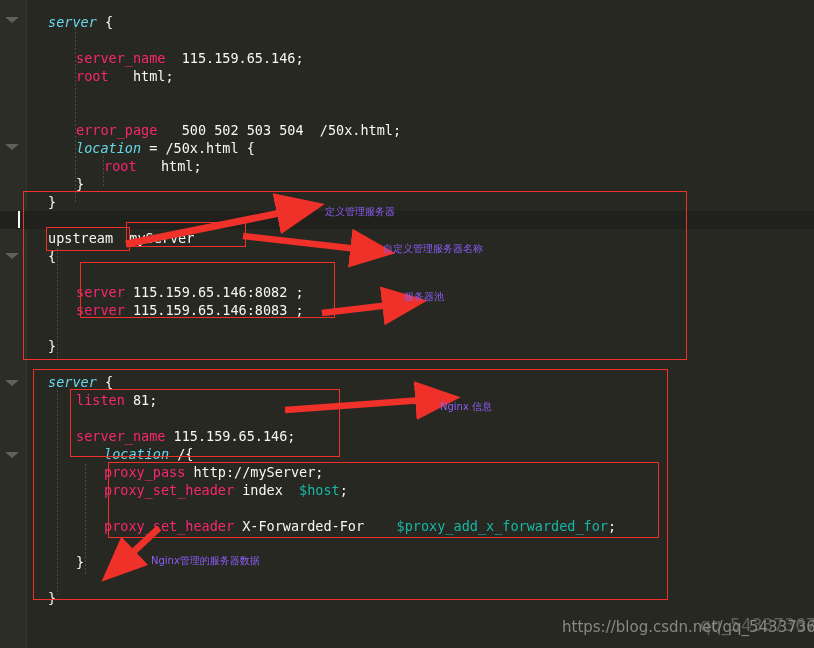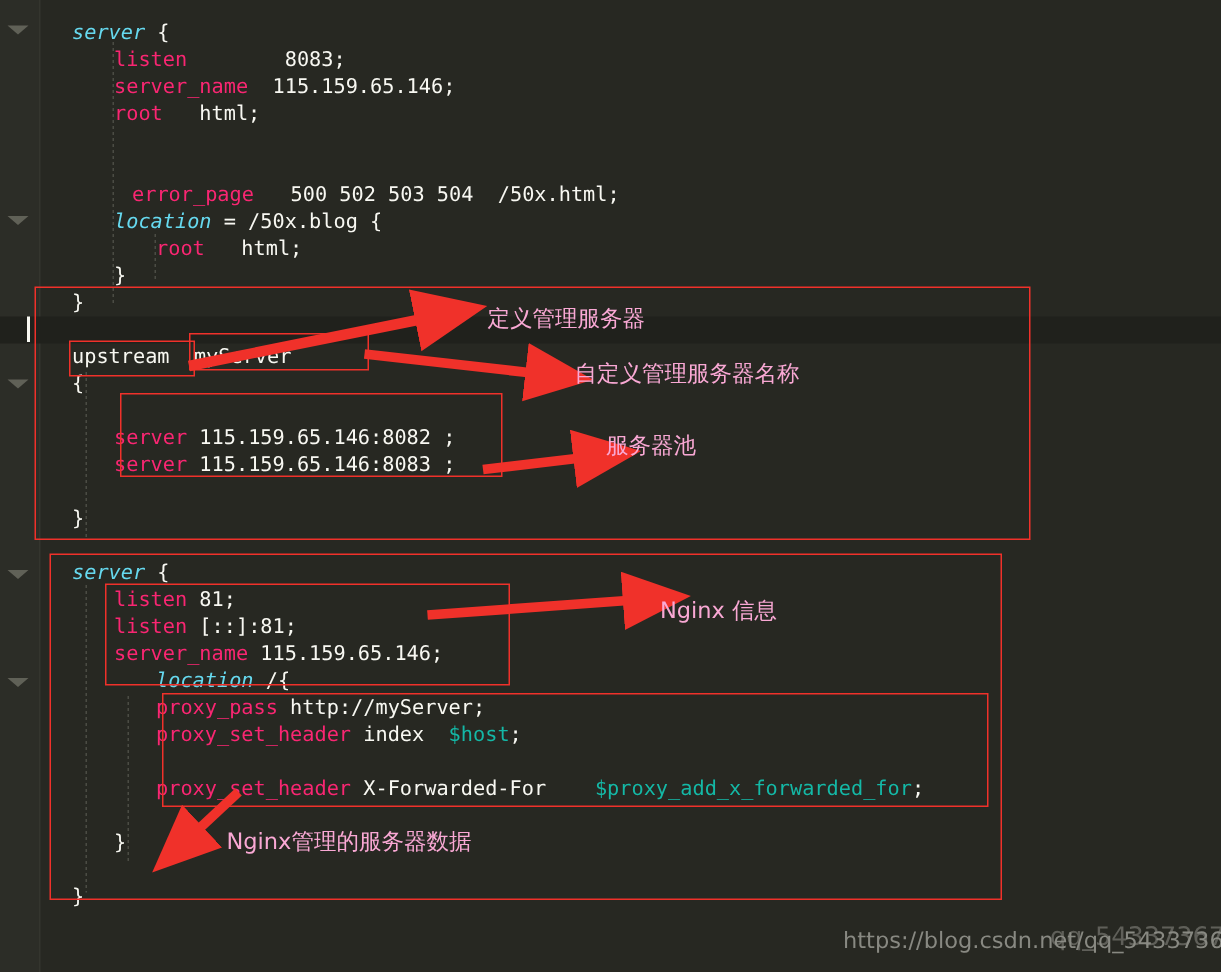--- a/index.html
+++ b/index.html
@@ -87,23 +87,23 @@
     pointer-events: none;
   }
   .rbox {
     position: absolute;
     border: 1.6px solid #f0312a;
     box-sizing: border-box;
     background: transparent;
   }
   .anno-text {
     position: absolute;
-    color: #f9a8d4;
+    color: #8b5cf6;
     font-family: "DejaVu Sans", "Liberation Sans", sans-serif;
-    font-size: 15px;
+    font-size: 10px;
     line-height: 18px;
     white-space: nowrap;
     font-weight: 400;
   }
   .watermark {
     position: absolute;
     color: #9a9a93;
     font-family: "DejaVu Sans", "Liberation Sans", sans-serif;
     font-size: 15px;
     white-space: nowrap;
@@ -136,40 +136,38 @@
   <div class="caret" style="left:18px; top:211px"></div>
 
   <div class="indent-guide" style="left:75px; top:28px;  height:175px"></div>
   <div class="indent-guide" style="left:103px; top:156px; height:30px"></div>
   <div class="indent-guide" style="left:57px;  top:248px; height:110px"></div>
   <div class="indent-guide" style="left:57px;  top:390px; height:205px"></div>
   <div class="indent-guide" style="left:85px;  top:464px; height:110px"></div>
 
   <div class="code" id="code-layer">
       <div class="line" style="top: 13px; left: 48px;"><span class="kw">server </span><span class="plain">{</span></div>
-      <div class="line" style="top: 31px; left: 76px;"><span class="dir">listen</span><span class="plain">        8083;</span></div>
       <div class="line" style="top: 49px; left: 76px;"><span class="dir">server_name</span><span class="plain">  115.159.65.146;</span></div>
       <div class="line" style="top: 67px; left: 76px;"><span class="dir">root</span><span class="plain">   html;</span></div>
       <div class="line" style="top: 103px; left: 48px;"></div>
-      <div class="line" style="top: 121px; left: 88px;"><span class="dir">error_page</span><span class="plain">   500 502 503 504  /50x.html;</span></div>
-      <div class="line" style="top: 139px; left: 76px;"><span class="kw">location</span><span class="plain"> = /50x.blog {</span></div>
+      <div class="line" style="top: 121px; left: 76px;"><span class="dir">error_page</span><span class="plain">   500 502 503 504  /50x.html;</span></div>
+      <div class="line" style="top: 139px; left: 76px;"><span class="kw">location</span><span class="plain"> = /50x.html {</span></div>
       <div class="line" style="top: 157px; left: 104px;"><span class="dir">root</span><span class="plain">   html;</span></div>
       <div class="line" style="top: 175px; left: 76px;"><span class="plain">}</span></div>
       <div class="line" style="top: 193px; left: 48px;"><span class="plain">}</span></div>
       <div class="line" style="top: 211px; left: 48px;"></div>
       <div class="line" style="top: 229px; left: 48px;"><span class="plain">upstream  myServer</span></div>
       <div class="line" style="top: 247px; left: 48px;"><span class="plain">{</span></div>
       <div class="line" style="top: 283px; left: 76px;"><span class="dir">server</span><span class="plain"> 115.159.65.146:8082 ;</span></div>
       <div class="line" style="top: 301px; left: 76px;"><span class="dir">server</span><span class="plain"> 115.159.65.146:8083 ;</span></div>
       <div class="line" style="top: 319px; left: 48px;"></div>
       <div class="line" style="top: 337px; left: 48px;"><span class="plain">}</span></div>
       <div class="line" style="top: 355px; left: 48px;"></div>
       <div class="line" style="top: 373px; left: 48px;"><span class="kw">server</span><span class="plain"> {</span></div>
       <div class="line" style="top: 391px; left: 76px;"><span class="dir">listen</span><span class="plain"> 81;</span></div>
-      <div class="line" style="top: 409px; left: 76px;"><span class="dir">listen</span><span class="plain"> [::]:81;</span></div>
       <div class="line" style="top: 427px; left: 76px;"><span class="dir">server_name</span><span class="plain"> 115.159.65.146;</span></div>
       <div class="line" style="top: 445px; left: 76px; margin-left: 28px;"><span class="kw">location</span><span class="plain"> /{</span></div>
       <div class="line" style="top: 463px; left: 104px;"><span class="dir">proxy_pass</span><span class="plain"> http://myServer;</span></div>
       <div class="line" style="top: 481px; left: 104px;"><span class="dir">proxy_set_header</span><span class="plain"> index  </span><span class="var">$host</span><span class="plain">;</span></div>
       <div class="line" style="top: 517px; left: 104px;"><span class="dir">proxy_set_header</span><span class="plain"> X-Forwarded-For    </span><span class="var">$proxy_add_x_forwarded_for</span><span class="plain">;</span></div>
       <div class="line" style="top: 535px; left: 48px;"></div>
       <div class="line" style="top: 553px; left: 76px;"><span class="plain">}</span></div>
       <div class="line" style="top: 571px; left: 48px;"></div>
       <div class="line" style="top: 589px; left: 48px;"><span class="plain">}</span></div>
     </div>

